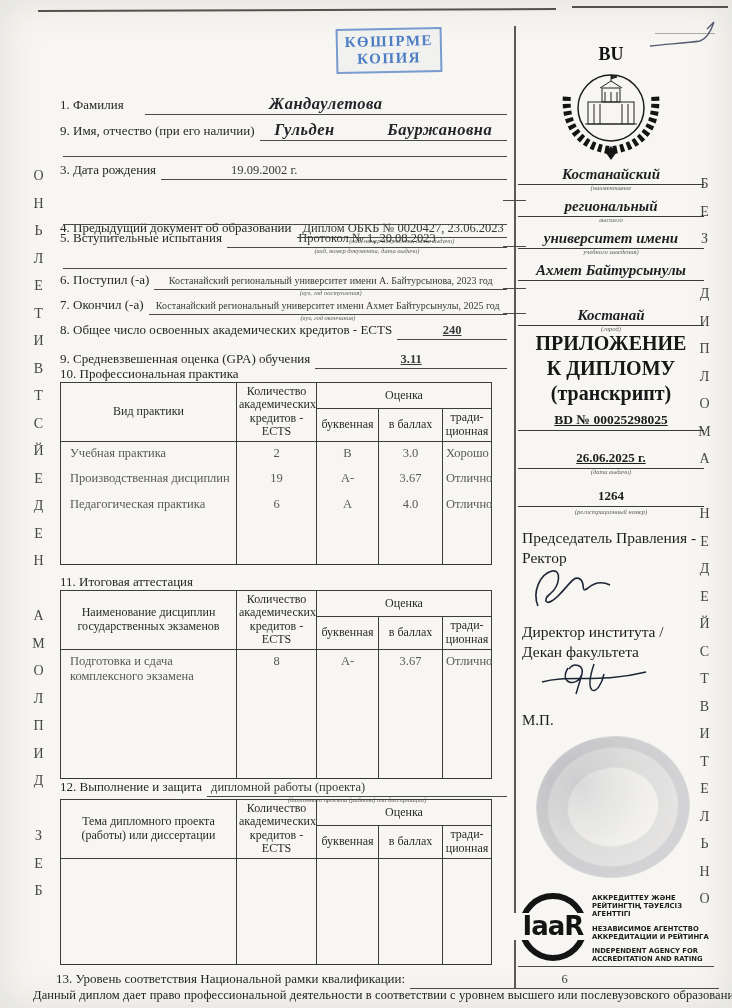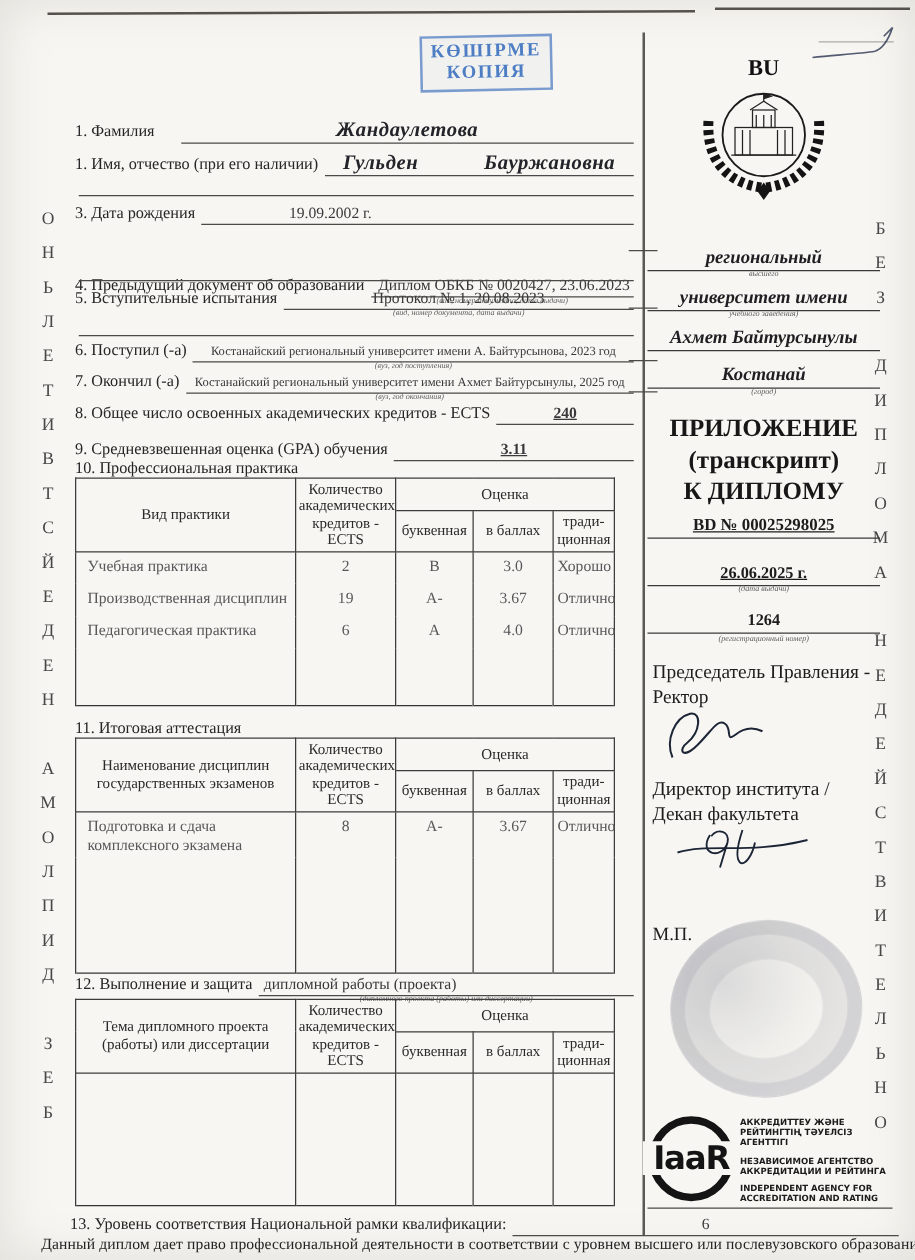--- a/index.html
+++ b/index.html
@@ -83,21 +83,21 @@
   <div class="tick" style="left:503px;top:246px;"></div>
   <div class="tick" style="left:503px;top:288px;"></div>
   <div class="tick" style="left:503px;top:313px;"></div>
 
   <div class="field" style="top:94px;gap:16px;">
     <span class="flabel">1. Фамилия</span>
     <span class="fline"><span class="hand">Жандаулетова</span></span>
   </div>
 
   <div class="field" style="top:120px;">
-    <span class="flabel">1. Имя, отчество (при его наличии)</span>
+    <span class="flabel">9. Имя, отчество (при его наличии)</span>
     <span class="fline"><span class="hand gapwords">Гульден Бауржановна</span></span>
   </div>
 
   <div class="hrline" style="left:63px;top:156px;width:444px;"></div>
 
   <div class="field" style="top:162px;">
     <span class="flabel">3. Дата рождения</span>
     <span class="fline" style="text-align:left;padding-left:70px;"><span class="typed">19.09.2002 г.</span></span>
   </div>
 
@@ -299,40 +299,44 @@
       <rect x="50" y="46" width="18" height="14"></rect>
       <path d="M48 46 L59 39 L70 46"></path>
       <line x1="59" y1="39" x2="59" y2="33"></line>
       <path d="M59 33 l6 2 -6 2" fill="#222"></path>
       <line x1="53" y1="50" x2="53" y2="60"></line>
         <line x1="59" y1="50" x2="59" y2="60"></line>
         <line x1="65" y1="50" x2="65" y2="60"></line>
     </g>
   </svg>
 
+  <div class="runi" style="top:166px;">
+    <span>Костанайский</span>
+    <span class="rsub">(наименование</span>
+  </div>
   <div class="runi" style="top:230px;">
     <span>университет имени</span>
     <span class="rsub">учебного заведения)</span>
   </div>
   <div class="runi" style="top:198px;">
     <span>региональный</span>
     <span class="rsub">высшего</span>
   </div>
   <div class="runi" style="top:262px;">
     <span>Ахмет Байтурсынулы</span>
   </div>
-  <div class="runi" style="top:292px;">
+  <div class="runi" style="top:307px;">
     <span>Костанай</span>
     <span class="rsub">(город)</span>
   </div>
 
   <div class="rtitle" style="top:331px;">
     <div>ПРИЛОЖЕНИЕ</div>
+    <div>К ДИПЛОМУ</div>
     <div>(транскрипт)</div>
-    <div>К ДИПЛОМУ</div>
   </div>
 
   <div class="rline" style="top:412px;text-decoration:underline;">
     <span>BD  № 00025298025</span>
   </div>
   <div class="rline" style="top:450px;font-size:13px;">
     <span style="text-decoration:underline;">26.06.2025 г.</span>
     <span class="rsub">(дата выдачи)</span>
   </div>
   <div class="rline" style="top:488px;font-size:13px;border-bottom:none;">
@@ -348,21 +352,21 @@
     <path d="M8 44 C2 30 10 12 22 9 C32 7 30 24 20 32 C12 38 16 46 28 34 C40 22 44 13 50 17 C56 21 50 32 58 26 C64 21 72 19 80 23" fill="none" stroke="#1c2536" stroke-width="1.6"></path>
   </svg>
   <div class="rsigner" style="top:622px;">
     <div>Директор института /</div>
     <div>Декан факультета</div>
   </div>
   <svg style="position:absolute;left:538px;top:656px;" width="112" height="46" viewBox="0 0 112 46">
     <path d="M30 12 C20 28 40 32 44 18 C46 9 36 6 31 13 M44 18 L38 38 M56 8 C52 20 50 30 54 34 C58 37 64 28 66 18" fill="none" stroke="#1c2536" stroke-width="1.5"></path>
     <path d="M4 26 C30 18 60 28 108 16" fill="none" stroke="#1c2536" stroke-width="1.5"></path>
   </svg>
-  <div class="seal-mark" style="top:740px;">М.П.</div>
+  <div class="seal-mark" style="top:712px;">М.П.</div>
 
   <div class="faint-stamp"></div>
 
   <svg style="position:absolute;left:514px;top:888px;" width="78" height="78" viewBox="0 0 78 78">
     <circle cx="39" cy="39" r="31" fill="none" stroke="#141414" stroke-width="6"></circle>
     <rect x="0" y="25" width="78" height="27" fill="#f7f6f2"></rect>
     <text x="39" y="47" text-anchor="middle" font-family="DejaVu Sans,sans-serif" font-size="26" font-weight="bold" letter-spacing="-1" fill="#141414">IaaR</text>
   </svg>
   <div class="iaar-text">
     <div>АККРЕДИТТЕУ ЖӘНЕ РЕЙТИНГТІҢ ТӘУЕЛСІЗ АГЕНТТІГІ</div>

